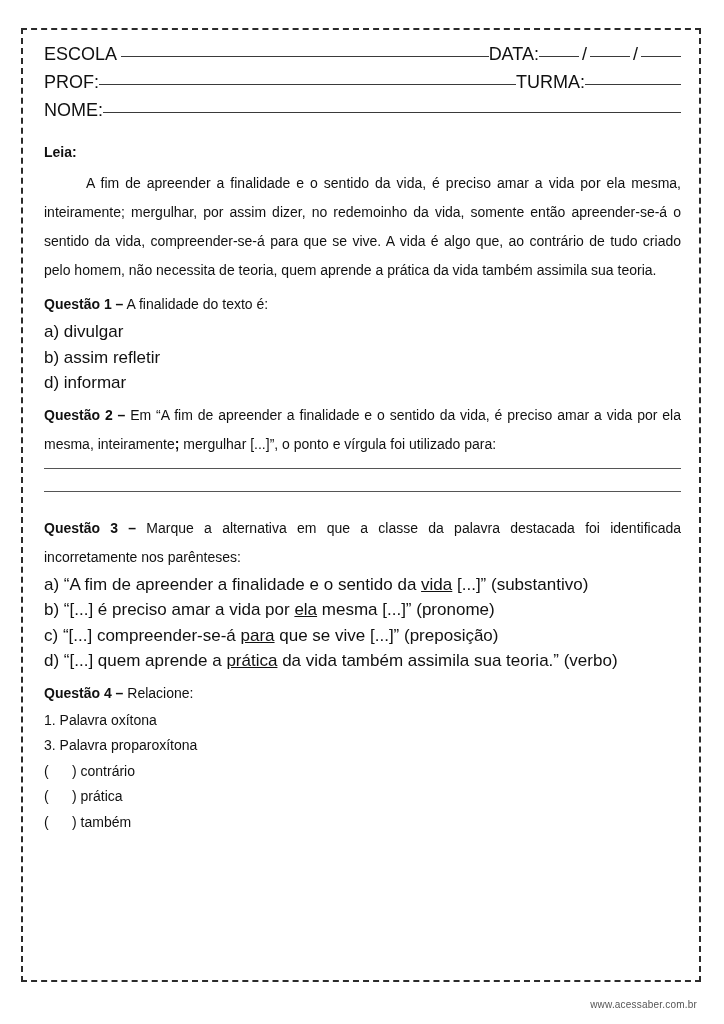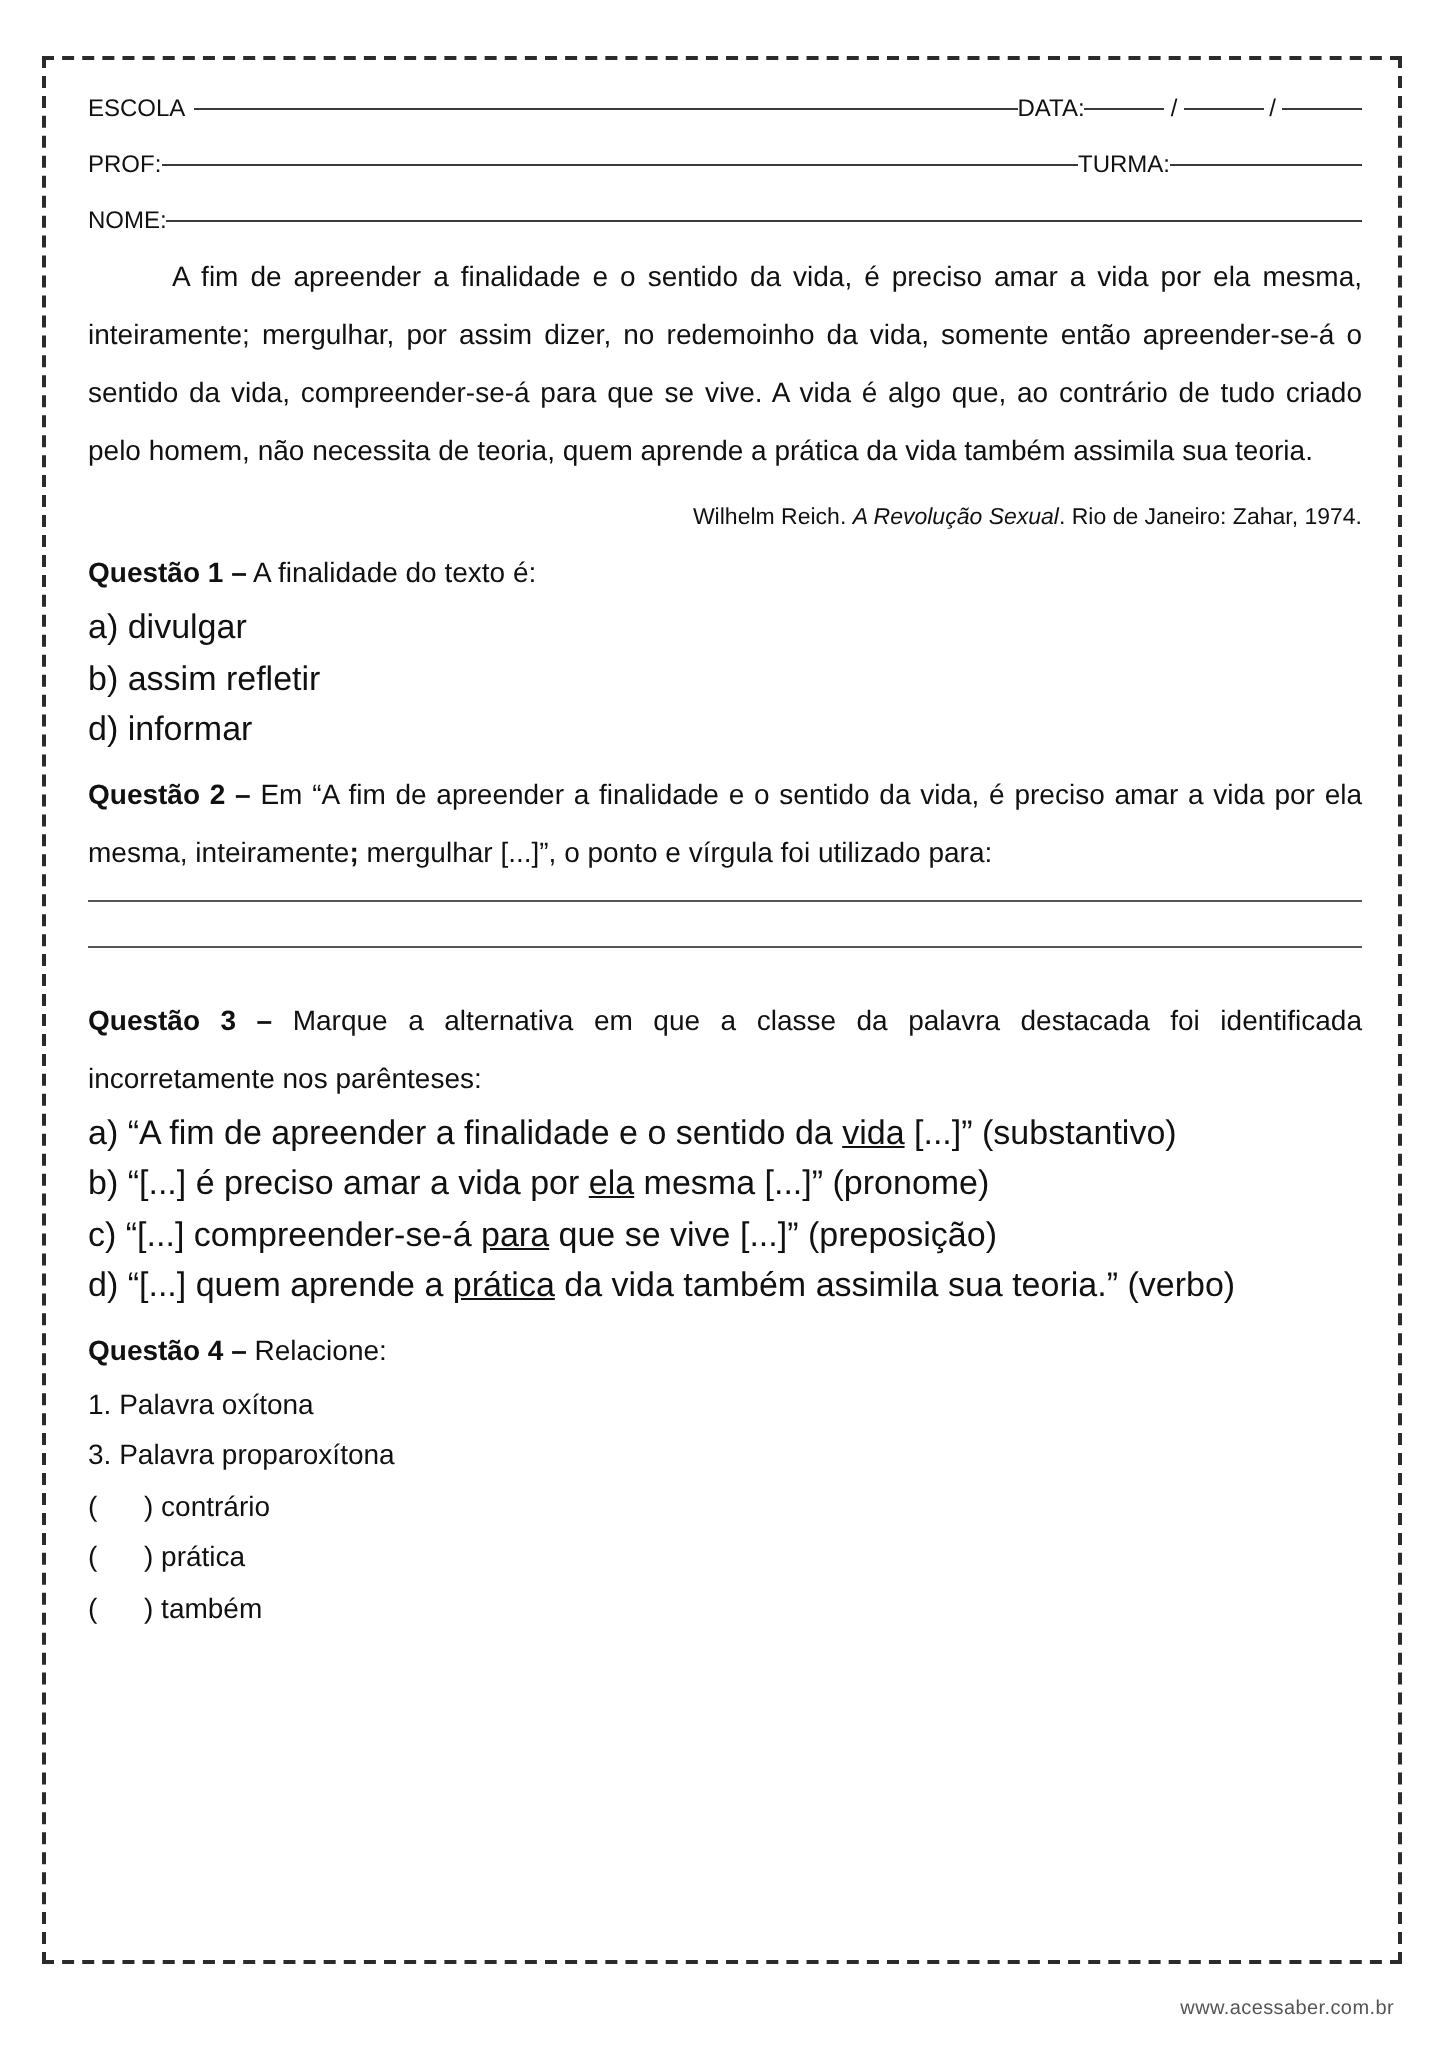--- a/index.html
+++ b/index.html
@@ -35,21 +35,21 @@
   .content {
     position: absolute;
     left: 44px;
     top: 40px;
     width: 637px;
   }
   
   .idline {
     display: flex;
     align-items: baseline;
-    font-size: 12px;
+    font-size: 18px;
     line-height: 28px;
     white-space: nowrap;
     justify-content: space-between;
   }
   .idlabel { flex: none; }
   .rule {
     flex: 1 1 auto;
     border-bottom: 1.3px solid #3a3a3a;
     height: 0;
     position: relative;
@@ -150,24 +150,22 @@
       <span class="rule"></span>
       <span class="idlabel">TURMA:</span>
       <span class="rule fixed-turma"></span>
     </div>
 
     <div class="idline">
       <span class="idlabel">NOME:</span>
       <span class="rule"></span>
     </div>
 
+    <div class="leia">Leia:</div>
     <p class="passage">A fim de apreender a finalidade e o sentido da vida, é preciso amar a vida por ela mesma, inteiramente; mergulhar, por assim dizer, no redemoinho da vida, somente então apreender-se-á o sentido da vida, compreender-se-á para que se vive. A vida é algo que, ao contrário de tudo criado pelo homem, não necessita de teoria, quem aprende a prática da vida também assimila sua teoria.</p>
-    <div class="credit">
-      <span>Wilhelm Reich. </span><i>A Revolução Sexual</i><span>. Rio de Janeiro: Zahar, 1974.</span>
-    </div>
 
     <div class="qblock q1">
       <p class="qhead">
         <b>Questão 1 –</b><span> A finalidade do texto é:</span>
       </p>
       <p class="opt">a) divulgar</p>
       <p class="opt">b) assim refletir</p>
       <p class="opt">d) informar</p>
     </div>
 

